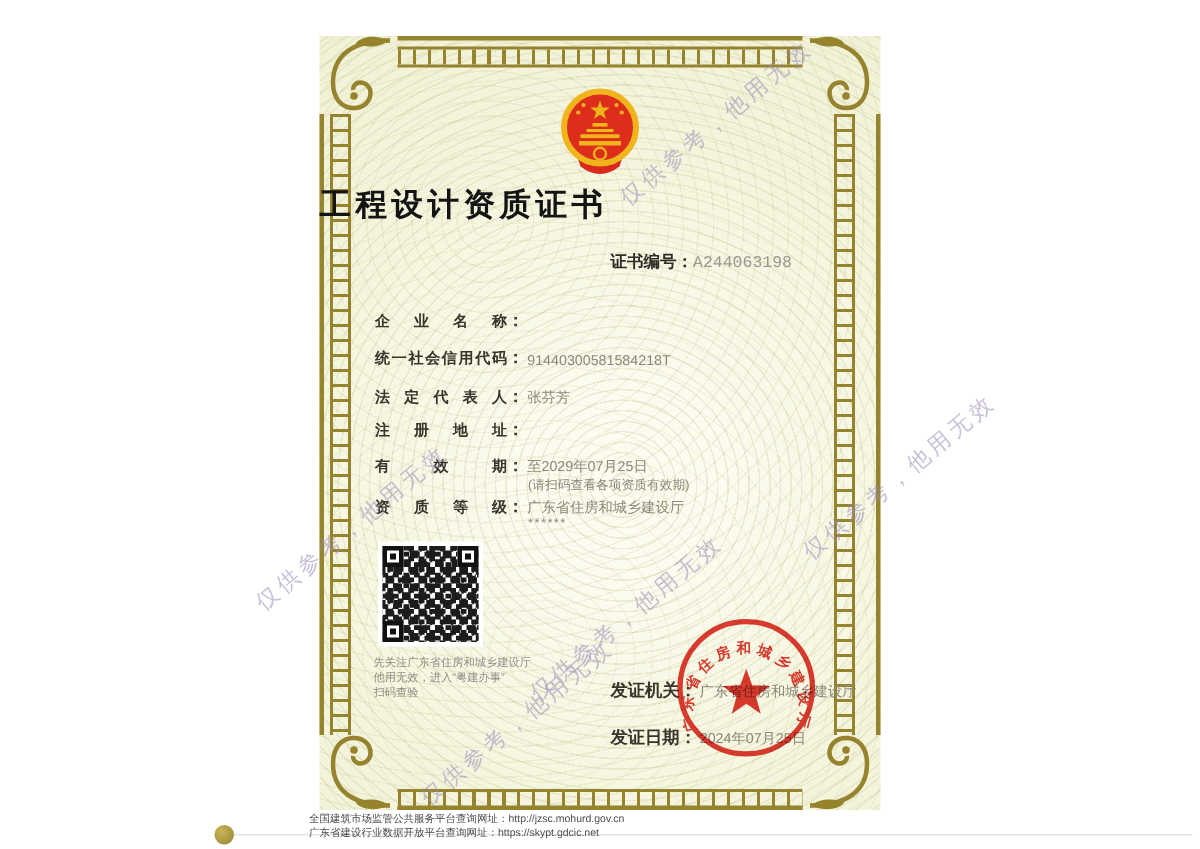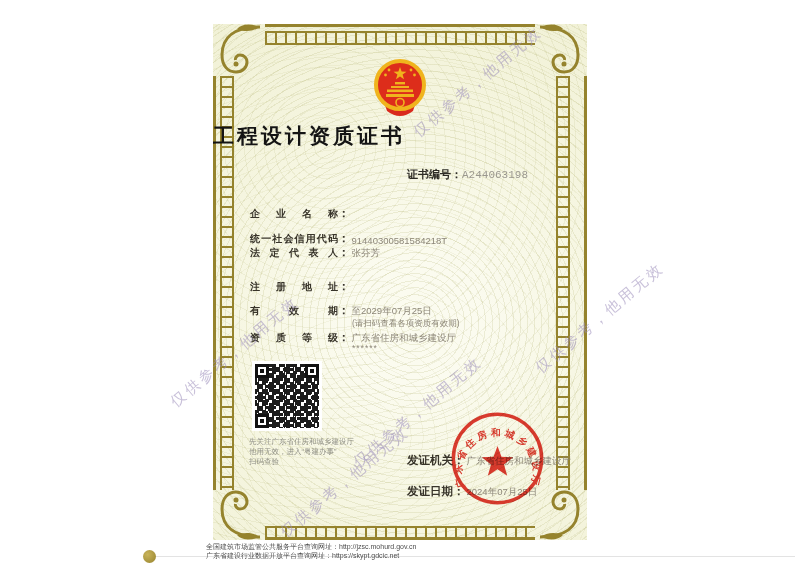--- a/index.html
+++ b/index.html
@@ -119,21 +119,21 @@
 
   <div class="row" style="top:206px;">
     <span class="flabel">企业名称</span>
       <span class="colon">：</span>
   </div>
   <div class="row" style="top:231px;align-items:flex-end;">
     <span class="flabel">统一社会信用代码</span>
       <span class="colon">：</span>
       <span class="fval">91440300581584218T</span>
   </div>
-  <div class="row" style="top:245px;">
+  <div class="row" style="top:257px;">
     <span class="flabel">法定代表人</span>
       <span class="colon">：</span>
       <span class="fval">张芬芳</span>
   </div>
   <div class="row" style="top:279px;">
     <span class="flabel">注册地址</span>
       <span class="colon">：</span>
   </div>
   <div class="row" style="top:303px;">
     <span class="flabel">有效期</span>

